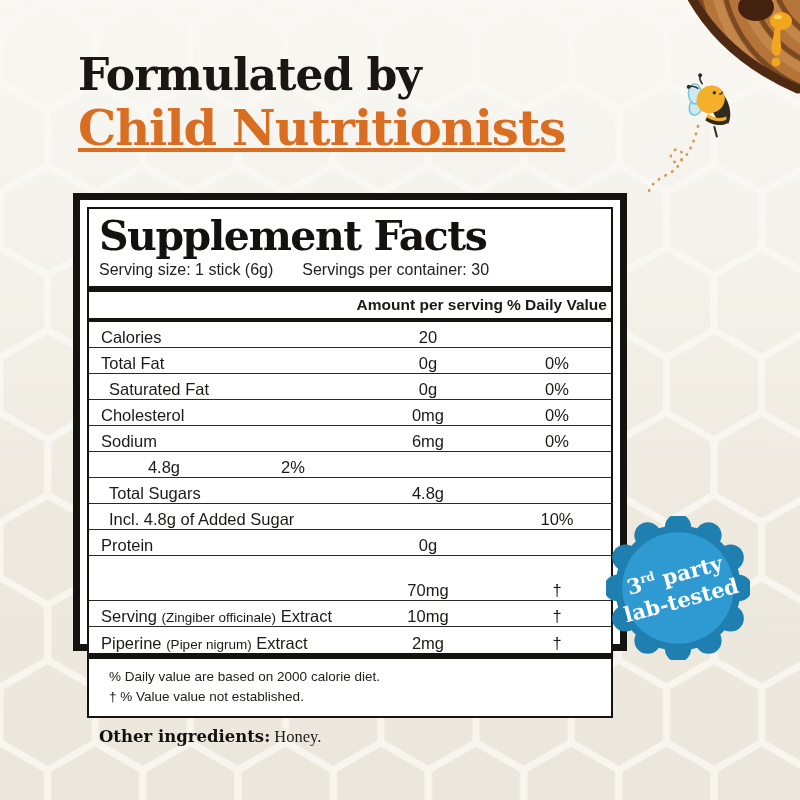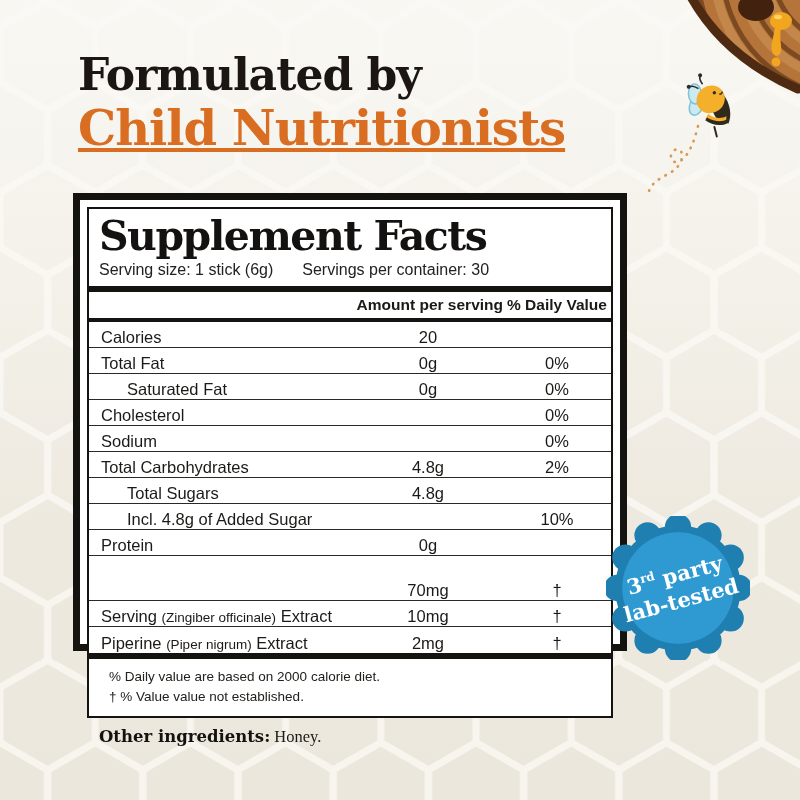--- a/index.html
+++ b/index.html
@@ -42,21 +42,21 @@
   .bar-med   { height:4px; background:#151310; }
   .head-row { display:flex; align-items:center; padding:4px 0; font-size:15.5px; font-weight:600; color:#1c1a18; }
   .head-spacer { flex:1; }
   .col-amt { width:150px; text-align:right; }
   .col-dv  { width:108px; text-align:center; }
   .rows {}
   .row { display:flex; align-items:flex-end; min-height:26px; border-bottom:1.5px solid #2b2926; font-size:16.5px; color:#1c1a18; }
   .row.tall { min-height:45px; }
   .row:last-child { border-bottom:none; }
   .nname { flex:1; padding-left:12px; }
-  .nname.indent { padding-left:38px; }
+  .nname.indent { padding-left:20px; }
   .latin { font-size:13.5px; }
   .amt { width:150px; text-align:center; }
   .dv  { width:108px; text-align:center; }
   .footnotes { padding:8px 10px 10px 20px; font-size:13.5px; line-height:1.45; color:#23201d; }
   .other-row { padding:9px 12px 0 12px; font-size:16.5px; }
   .other-label { font-family:"DejaVu Serif", serif; font-weight:700; color:#141210;margin-top:24px; }
   .other-value { color:#1c1a18;font-family:Liberation Serif, serif; }
 
   
   .badge { position:absolute; left:606px; top:516px; z-index:4; width:144px; height:144px; }
@@ -170,28 +170,29 @@
           <span class="amt">0g</span>
           <span class="dv">0%</span>
         </div>
         <div class="row">
           <span class="nname indent"><span>Saturated Fat</span><span class="latin"></span><span></span></span>
           <span class="amt">0g</span>
           <span class="dv">0%</span>
         </div>
         <div class="row">
           <span class="nname"><span>Cholesterol</span><span class="latin"></span><span></span></span>
+          <span class="amt">0mg</span>
           <span class="dv">0%</span>
         </div>
         <div class="row">
           <span class="nname"><span>Sodium</span><span class="latin"></span><span></span></span>
-          <span class="dv">0%</span>
-        </div>
-        <div class="row">
-          <span class="nname"><span>Total Carbohydrates</span><span class="latin"></span><span></span></span>
+          <span class="amt">6mg</span>
+          <span class="dv">0%</span>
+        </div>
+        <div class="row">
           <span class="amt">4.8g</span>
           <span class="dv">2%</span>
         </div>
         <div class="row">
           <span class="nname indent"><span>Total Sugars</span><span class="latin"></span><span></span></span>
           <span class="amt">4.8g</span>
           <span class="dv"></span>
         </div>
         <div class="row">
           <span class="nname indent"><span>Incl. 4.8g of Added Sugar</span><span class="latin"></span><span></span></span>

